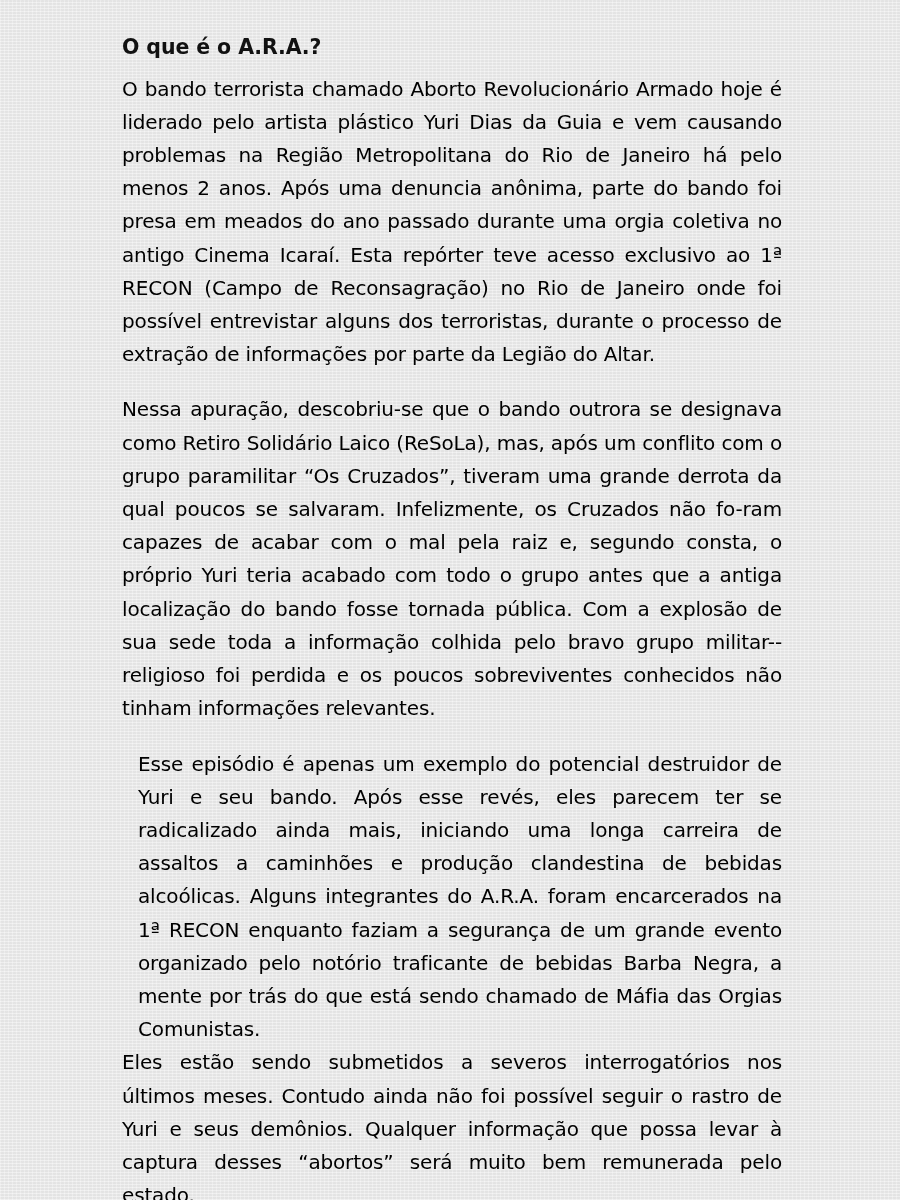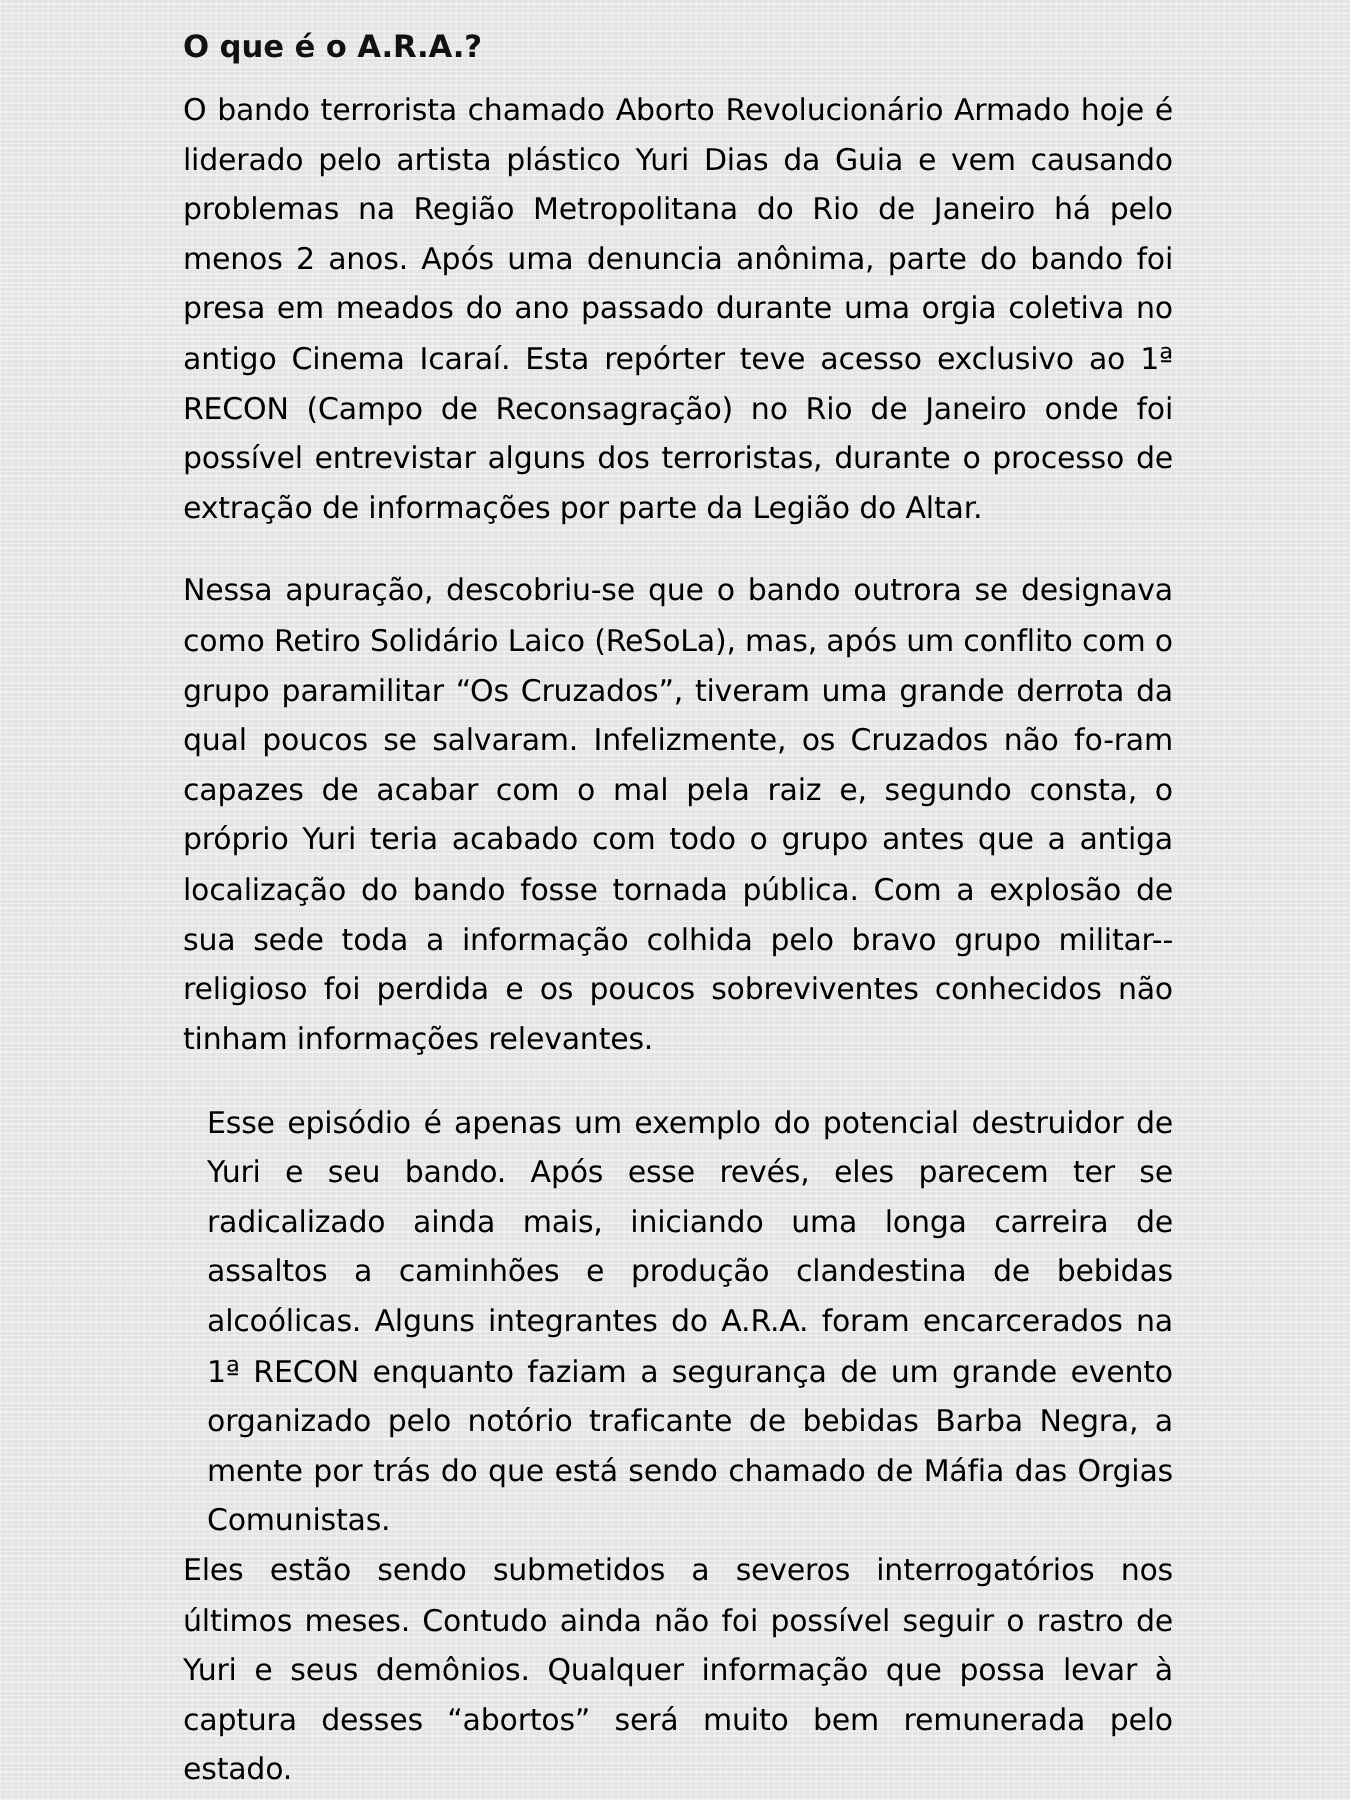--- a/index.html
+++ b/index.html
@@ -30,21 +30,21 @@
     width: 900px;
     height: 1200px;
     padding: 18px 118px 0 122px;
   }
   .headline {
     font-family: "DejaVu Sans", sans-serif;
     font-weight: bold;
     font-size: 20.5px;
     line-height: 1.3;
     letter-spacing: -0.1px;
-    margin: 0 0 12px 0;
+    margin: 16px 0 12px 0;
     color: #111;
   }
   .article {
     font-size: 20px;
     line-height: 33.2px;
     text-align: justify;
     text-justify: inter-word;
     color: #000000;
     letter-spacing: -0.15px;
   }

